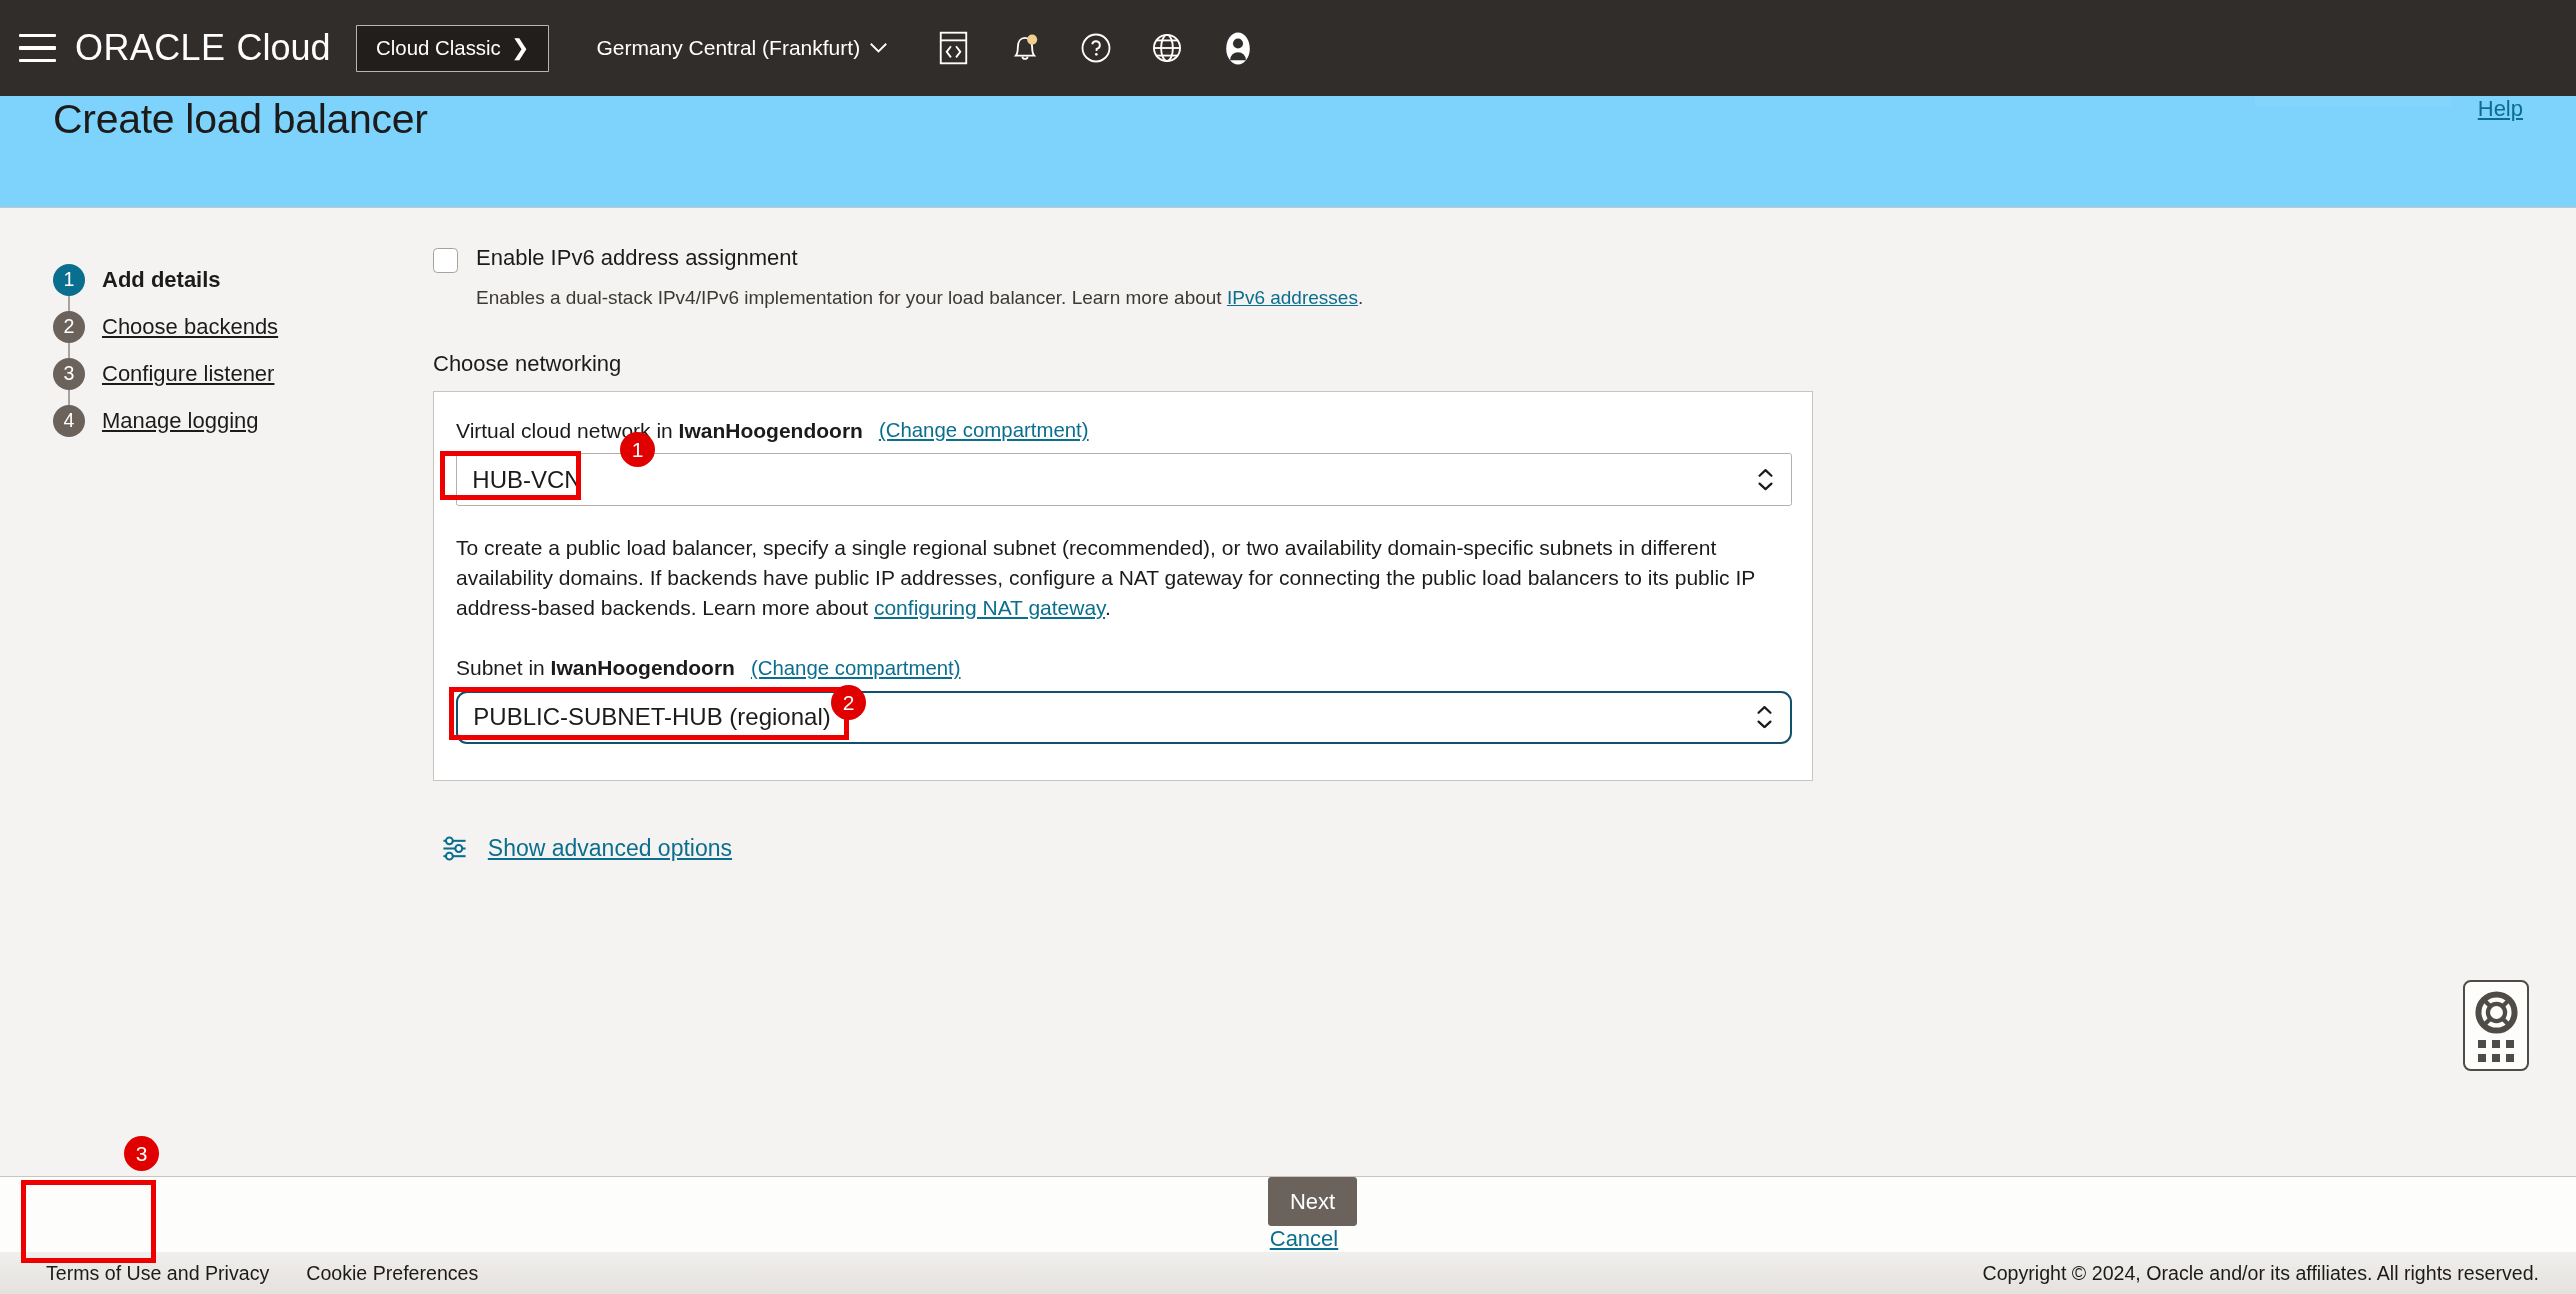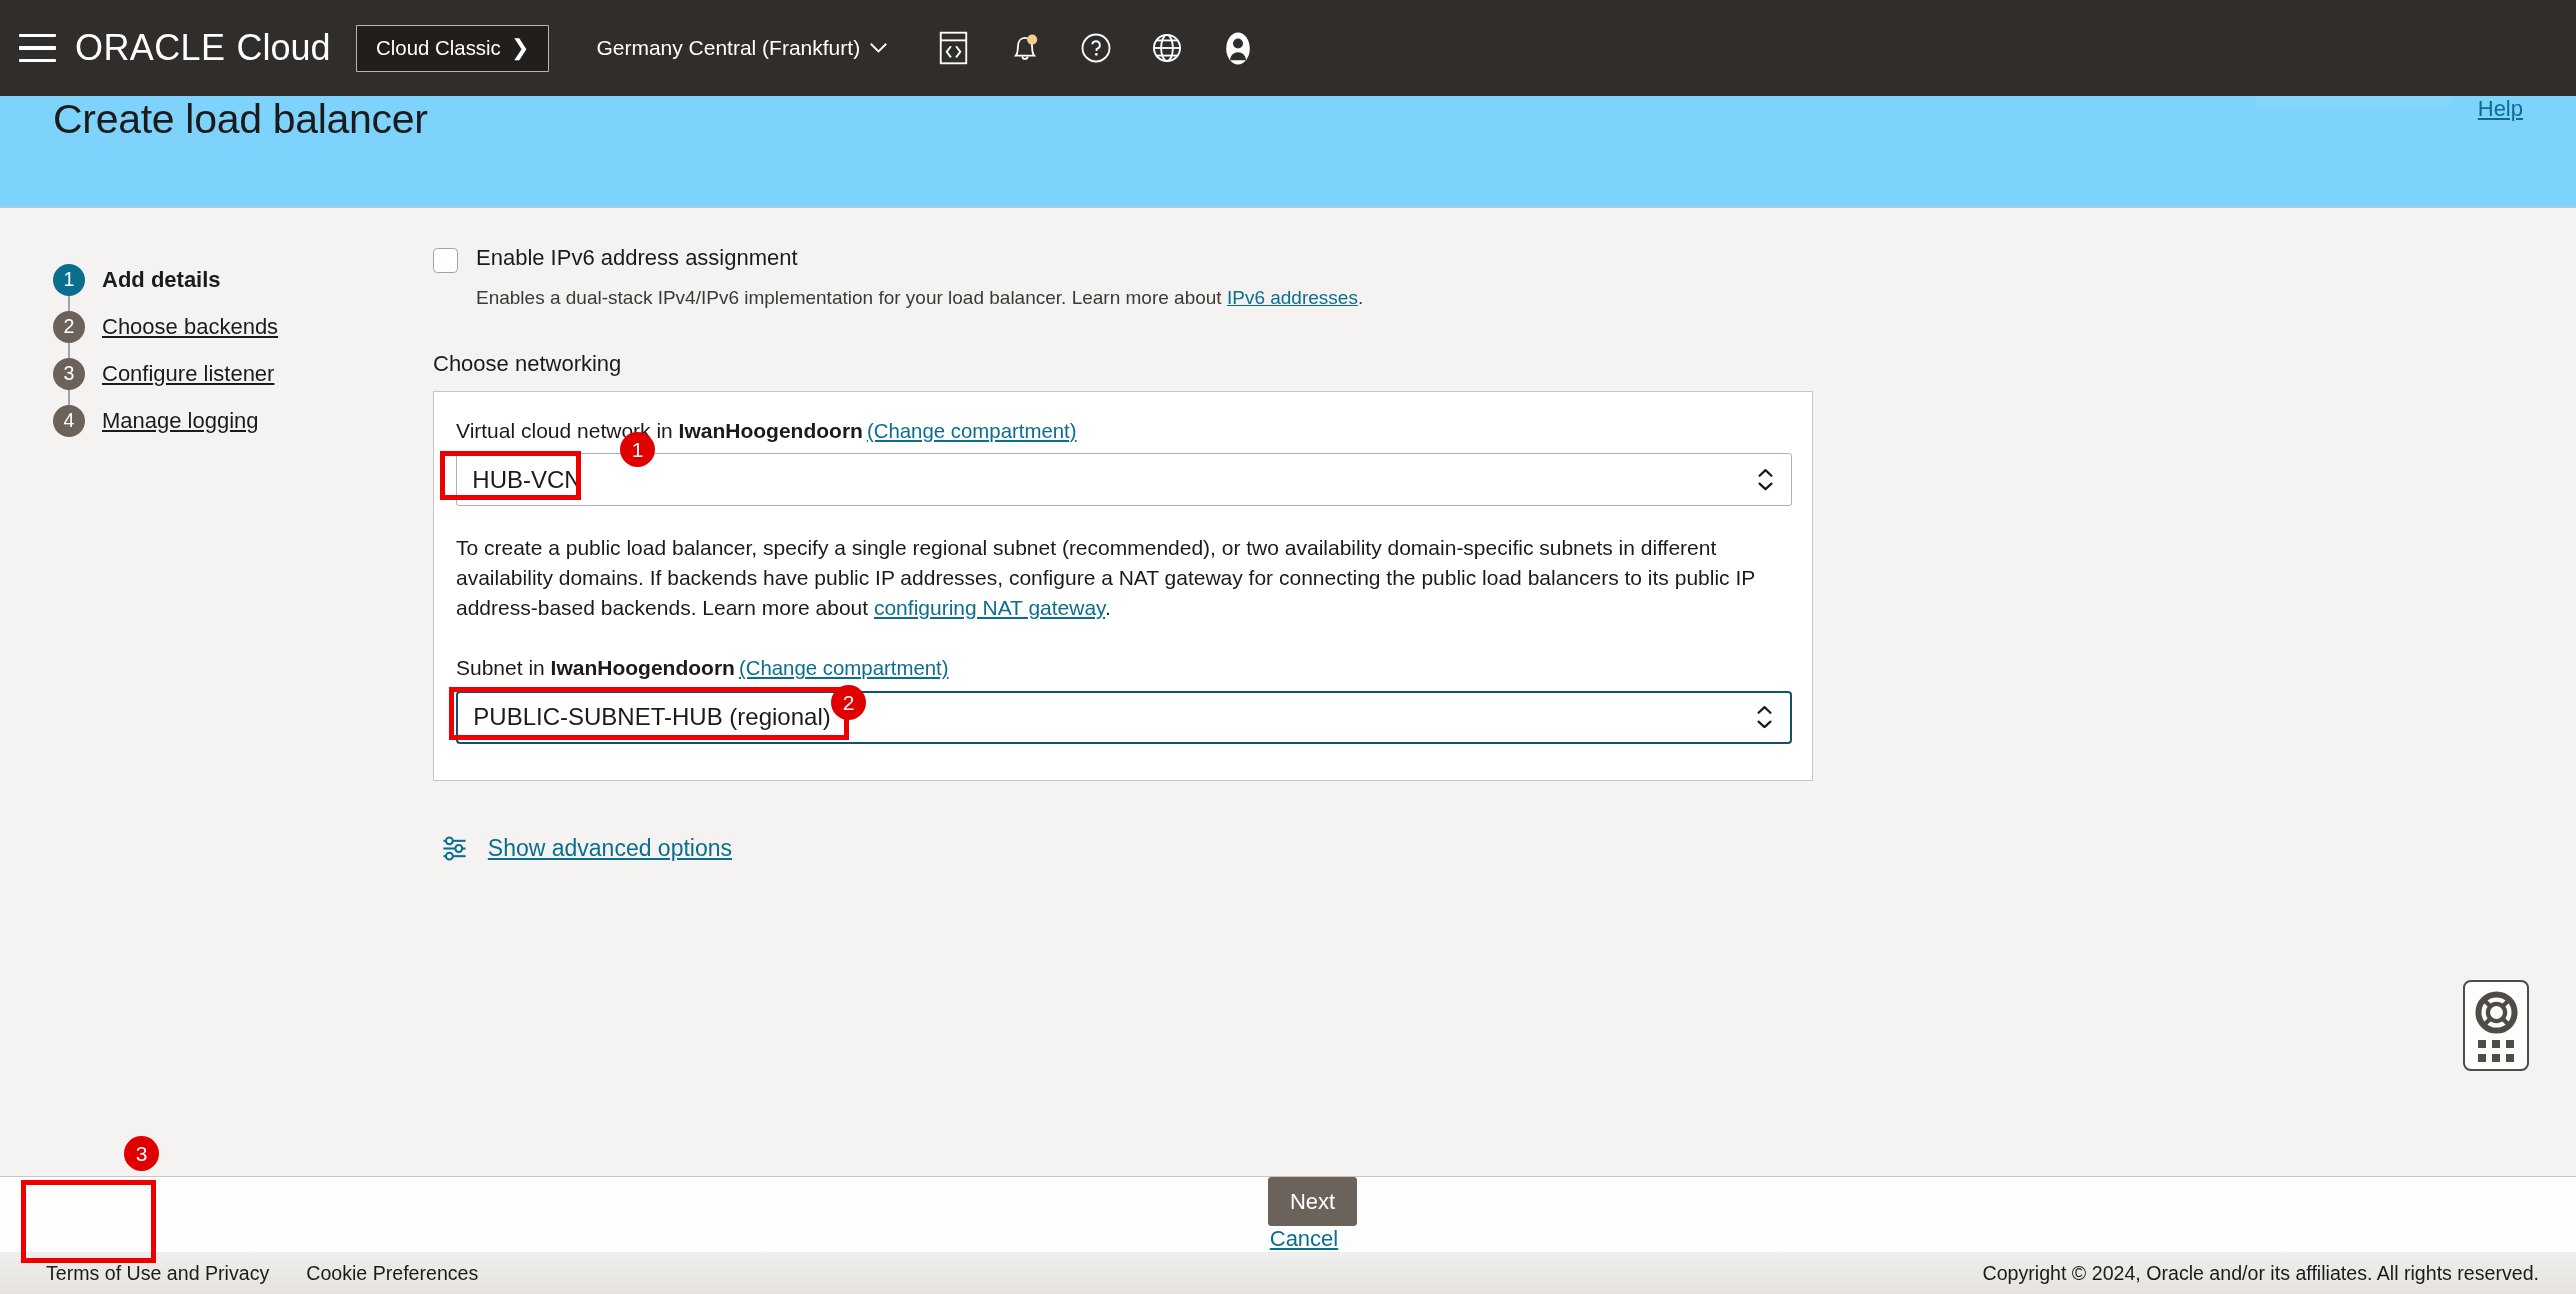--- a/index.html
+++ b/index.html
@@ -198,42 +198,42 @@
   .card {
     margin-top: 13.6px;
     width: 1380px;
     border: 1.3px solid #c9c4bf;
     background: #ffffff;
     padding: 27px 22px 36px 22px;
     position: relative;
   }
   .field-label {
     font-size: 21px; color: #1d1b19;
-    display: flex; align-items: flex-end; gap: 4px;
+    display: flex; align-items: center; gap: 16px;
   }
   .field-label b { font-weight: bold; }
   .field-label a {
     color: #0a6e8f; text-decoration: underline; font-size: 20.4px; cursor: pointer;
   }
 
   .select {
     margin-top: 10.2px;
     width: 1336px; height: 53px;
     border: 1.3px solid #b5afa9;
     border-radius: 2.6px;
     background: #fff;
     display: flex; align-items: center;
     padding: 0 15.3px;
     font-size: 24px; color: #1d1b19;
     position: relative;
     cursor: pointer;
   }
   .select.focused {
     border: 2.6px solid #12506b;
-    border-radius: 4px;
+    border-radius: 11px;
   }
   .stepper {
     position: absolute; right: 17px; top: 50%;
     transform: translateY(-50%);
     display: flex; flex-direction: column; gap: 4.3px;
     align-items: center;
   }
   .stepper svg { display: block; }
 
   .para {

